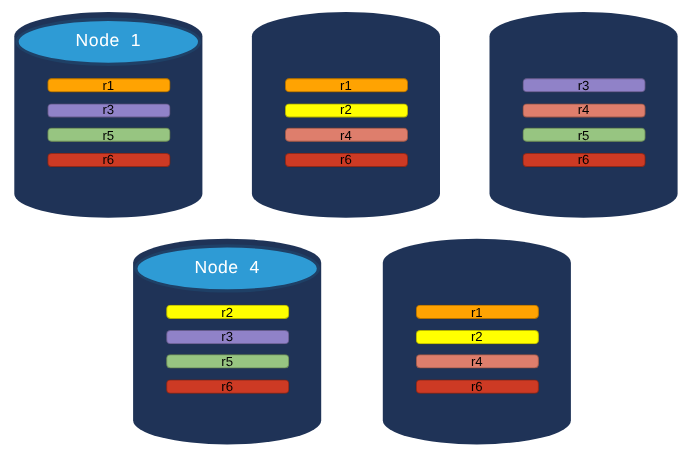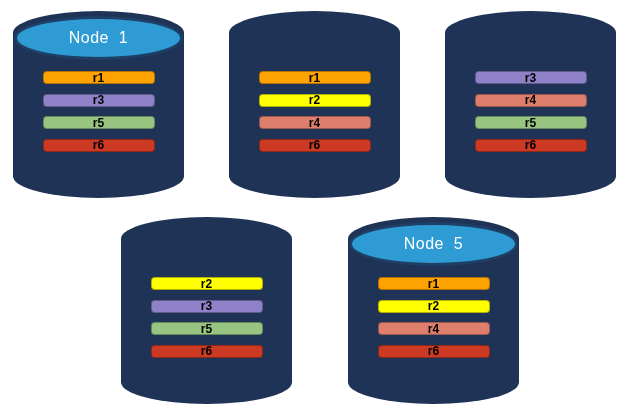--- a/index.html
+++ b/index.html
@@ -63,21 +63,21 @@
   .bar {
     box-sizing: border-box;
     width: 112px;
     height: 13px;
     border: 1px solid rgba(0,0,0,0.30);
     border-radius: 4px;
     display: flex;
     align-items: center;
     justify-content: center;
     font-size: 12px;
-    font-weight: bold;
+    font-weight: normal;
     color: #000000;
     line-height: 1;
   }
 </style>
 </head>
 <body style="background: rgb(255, 255, 255);">
 
 <div class="canvas">
   <div class="row row1">
       <div class="cyl">
@@ -107,32 +107,32 @@
           <div class="bar" style="background: rgb(144, 130, 200);">r3</div>
           <div class="bar" style="background: rgb(222, 126, 108);">r4</div>
           <div class="bar" style="background: rgb(151, 197, 129);">r5</div>
           <div class="bar" style="background: rgb(205, 58, 36);">r6</div>
         </div>
   </div>
     </div>
   <div class="row row2">
       <div class="cyl">
     <div class="cyl-body"></div>
+    <div class="cyl-lid">
+      <span class="node-title">Node  4</span>
+    </div>
     <div class="bars">
           <div class="bar" style="background: rgb(255, 255, 0);">r2</div>
           <div class="bar" style="background: rgb(144, 130, 200);">r3</div>
           <div class="bar" style="background: rgb(151, 197, 129);">r5</div>
           <div class="bar" style="background: rgb(205, 58, 36);">r6</div>
         </div>
   </div>
       <div class="cyl">
     <div class="cyl-body"></div>
-    <div class="cyl-lid">
-      <span class="node-title">Node  5</span>
-    </div>
     <div class="bars">
           <div class="bar" style="background: rgb(255, 163, 2);">r1</div>
           <div class="bar" style="background: rgb(255, 255, 0);">r2</div>
           <div class="bar" style="background: rgb(222, 126, 108);">r4</div>
           <div class="bar" style="background: rgb(205, 58, 36);">r6</div>
         </div>
   </div>
     </div>
 </div>
 

